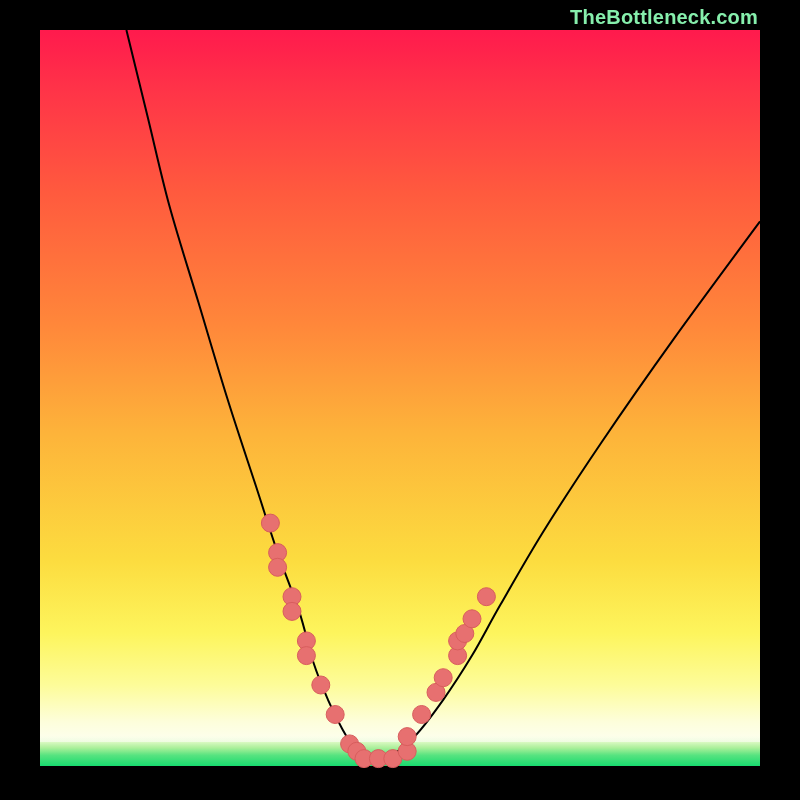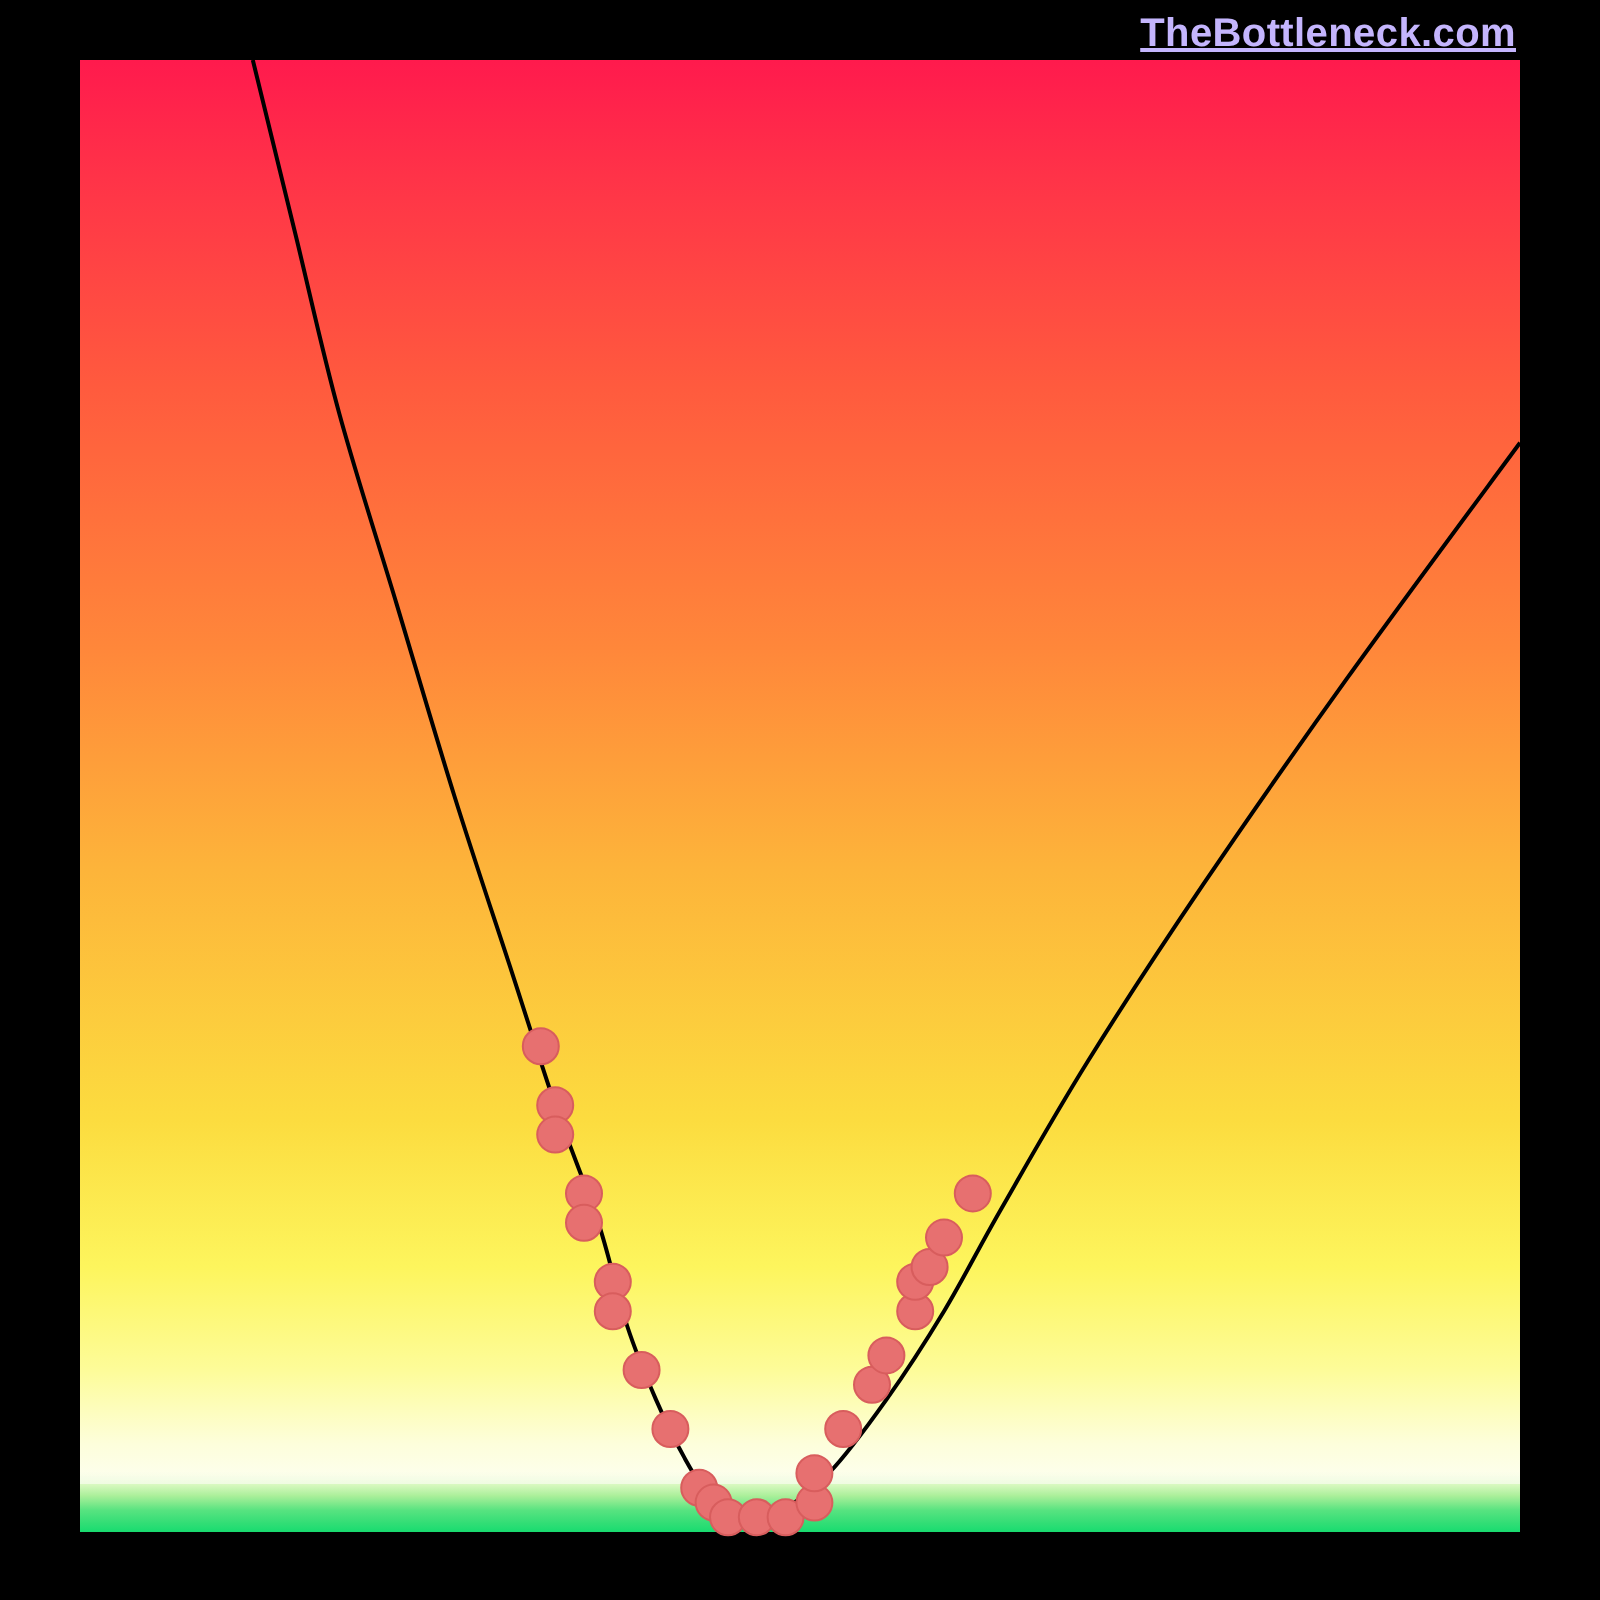--- a/index.html
+++ b/index.html
@@ -66,23 +66,22 @@
     top: 0;
     width: 720px;
     height: 736px;
     overflow: visible;
   }
   .watermark {
     position: absolute;
     top: 6px;
     right: 42px;
     font: 600 20px Arial, Helvetica, sans-serif;
-    color: #c4b5fd;
+    color: #86efac;
     letter-spacing: 0.2px;
-    text-decoration: underline;
   }
   .dot {
     fill: #e77070;
     stroke: #d85d5d;
     stroke-width: 1;
   }
   .curve-path {
     fill: none;
     stroke: #000;
     stroke-width: 2;

